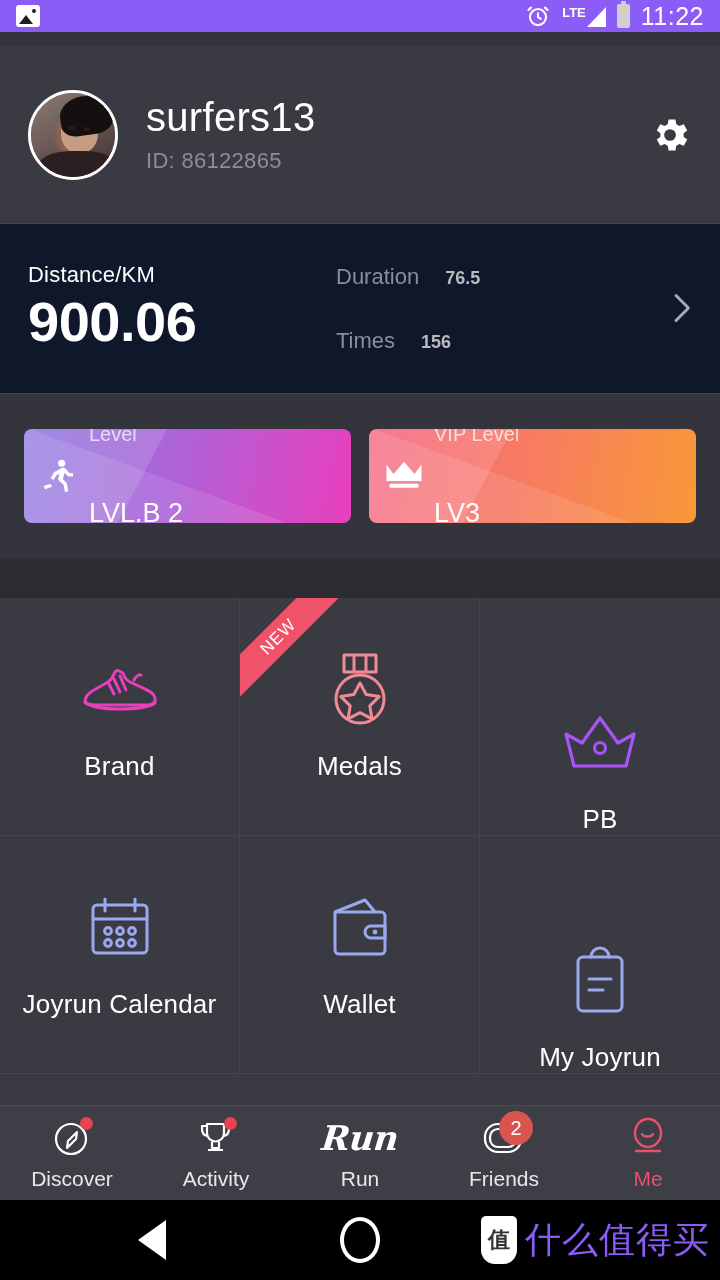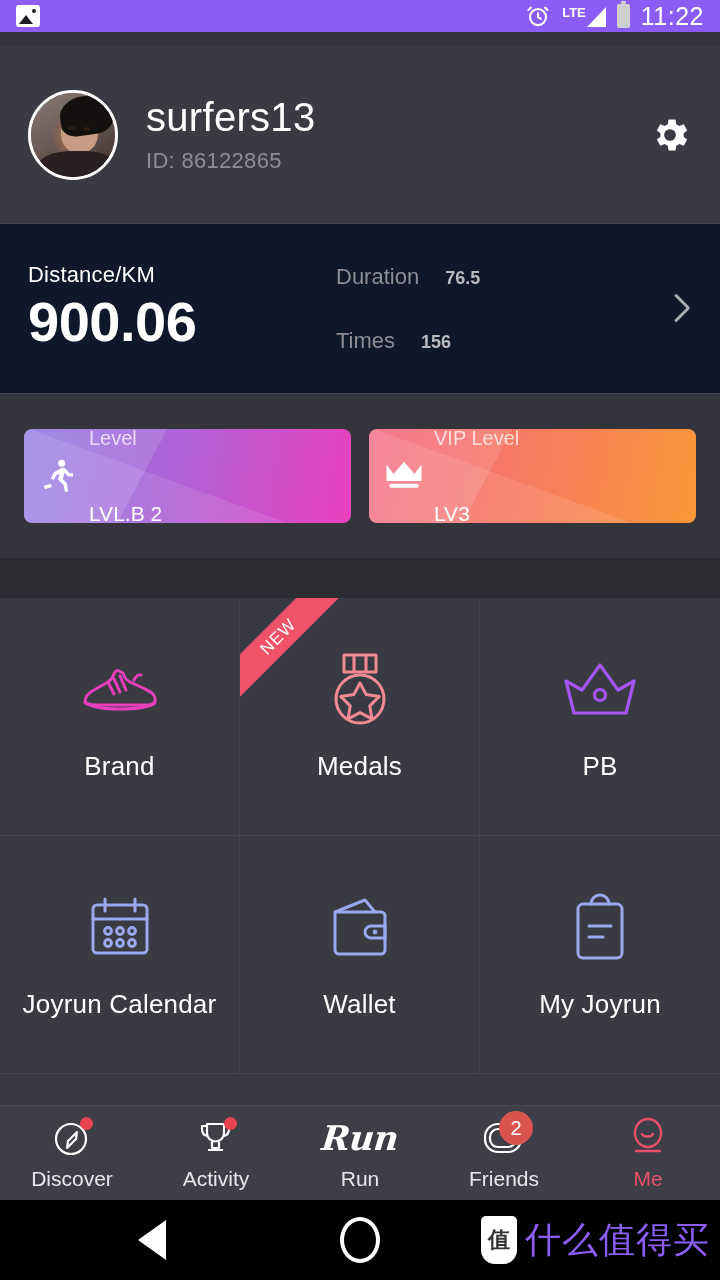--- a/index.html
+++ b/index.html
@@ -84,35 +84,35 @@
     background:#34343c; display:flex; align-items:center; gap:18px; padding:0 24px;
   }
   .card {
     flex:1; height:94px; border-radius:8px; position:relative; overflow:hidden;
     display:flex; align-items:center; padding-left:14px; gap:11px;
   }
   .card .sheen { position:absolute; inset:0; background:linear-gradient(118deg, rgba(255,255,255,0.13) 0%, rgba(255,255,255,0.13) 38%, rgba(255,255,255,0) 38%, rgba(255,255,255,0) 100%); }
   .card .sheen2 { position:absolute; inset:0; background:linear-gradient(200deg, rgba(255,255,255,0) 55%, rgba(255,255,255,0.10) 55%, rgba(255,255,255,0.10) 100%); }
   .card-txt { position:relative; display:flex; flex-direction:column; }
   .card-txt .ck { font-size:20px; color:rgba(255,255,255,0.72); line-height:1.35; }
-  .card-txt .cv { font-size:21px; color:#fff; line-height:1.3;margin-top:48px; }
+  .card-txt .cv { font-size:27px; color:#fff; line-height:1.3;margin-top:48px; }
   .card-ico { position:relative; width:40px; height:40px; flex:none; }
 
   
   .gap-band { position:absolute; top:558px; left:0; width:720px; height:40px; background:#2c2c33; }
   .grid {
     position:absolute; top:598px; left:0; width:720px; height:507px; background:#3a3a42;
     display:grid; grid-template-columns:repeat(3,1fr); grid-auto-rows:238px;
     overflow:hidden;
   }
   .cell {
     position:relative; display:flex; flex-direction:column; align-items:center; justify-content:center;
     border-right:1px solid #45454e; border-bottom:1px solid #45454e; overflow:hidden;
   }
-  .cell:nth-child(3n) { border-right:none; }
+  .cell:nth-child(3n) { border-right:none;justify-content:flex-end; }
   .cell .ico { width:86px; height:78px; position:relative; display:flex; align-items:center; justify-content:center; }
   .cell .cap { margin-top:22px; font-size:26px; color:#fff; letter-spacing:0.2px; }
   .ribbon {
     position:absolute; top:0; left:0; width:118px; height:118px; overflow:hidden; pointer-events:none;
   }
   .ribbon span {
     position:absolute; display:block; width:165px; padding:5px 0; background:#f0526a;
     color:#fff; font-size:17px; text-align:center; left:-44px; top:24px;
     transform:rotate(-45deg); letter-spacing:1px;
   }

